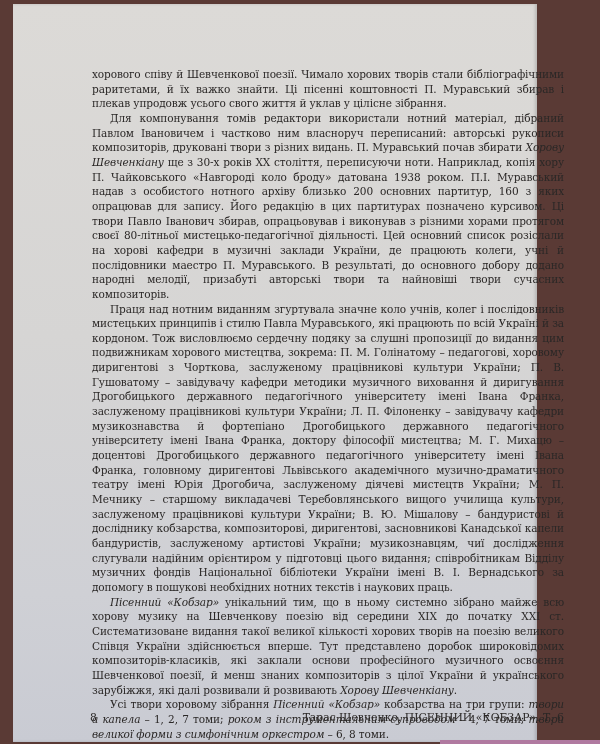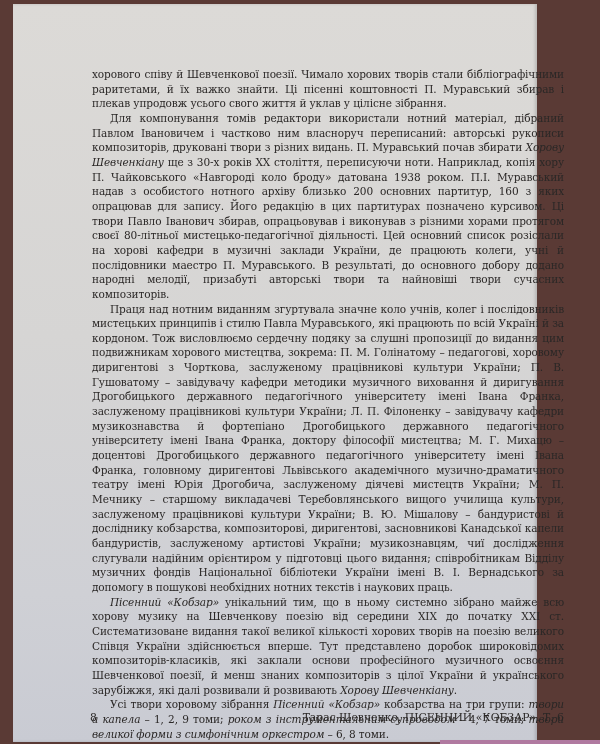--- a/index.html
+++ b/index.html
@@ -35,21 +35,21 @@
 </style>
 </head>
 <body>
 
 <div class="page">
   <div class="text">
     <p class="first"><span>хорового співу й Шевченкової поезії. Чимало хорових творів стали бібліографічними раритетами, й їх важко знайти. Ці пісенні коштовності П. Муравський збирав і плекав упродовж усього свого життя й уклав у цілісне зібрання.</span></p>
     <p><span>Для компонування томів редактори використали нотний матеріал, дібраний Павлом Івановичем і частково ним власноруч переписаний: авторські рукописи композиторів, друковані твори з різних видань. П. Муравський почав збирати </span><i>Хорову Шевченкіану</i><span> ще з 30-х років XX століття, переписуючи ноти. Наприклад, копія хору П. Чайковського «Навгороді коло броду» датована 1938 роком. П.І. Муравський надав з особистого нотного архіву близько 200 основних партитур, 160 з яких опрацював для запису. Його редакцію в цих партитурах позначено курсивом. Ці твори Павло Іванович збирав, опрацьовував і виконував з різними хорами протягом своєї 80-літньої мистецько-педагогічної діяльності. Цей основний список розіслали на хорові кафедри в музичні заклади України, де працюють колеги, учні й послідовники маестро П. Муравського. В результаті, до основного добору додано народні мелодії, призабуті авторські твори та найновіші твори сучасних композиторів.</span></p>
     <p><span>Праця над нотним виданням згуртувала значне коло учнів, колег і послідовників мистецьких принципів і стилю Павла Муравського, які працюють по всій Україні й за кордоном. Тож висловлюємо сердечну подяку за слушні пропозиції до видання цим подвижникам хорового мистецтва, зокрема: П. М. Голінатому – педагогові, хоровому диригентові з Чорткова, заслуженому працівникові культури України; П. В. Гушоватому – завідувачу кафедри методики музичного виховання й диригування Дрогобицького державного педагогічного університету імені Івана Франка, заслуженому працівникові культури України; Л. П. Філоненку – завідувачу кафедри музикознавства й фортепіано Дрогобицького державного педагогічного університету імені Івана Франка, доктору філософії мистецтва; М. Г. Михацю – доцентові Дрогобицького державного педагогічного університету імені Івана Франка, головному диригентові Львівського академічного музично-драматичного театру імені Юрія Дрогобича, заслуженому діячеві мистецтв України; М. П. Мечнику – старшому викладачеві Теребовлянського вищого училища культури, заслуженому працівникові культури України; В. Ю. Мішалову – бандуристові й досліднику кобзарства, композиторові, диригентові, засновникові Канадської капели бандуристів, заслуженому артистові України; музикознавцям, чиї дослідження слугували надійним орієнтиром у підготовці цього видання; співробітникам Відділу музичних фондів Національної бібліотеки України імені В. І. Вернадського за допомогу в пошукові необхідних нотних текстів і наукових праць.</span></p>
     <p><i>Пісенний «Кобзар»</i><span> унікальний тим, що в ньому системно зібрано майже всю хорову музику на Шевченкову поезію від середини XIX до початку XXI ст. Систематизоване видання такої великої кількості хорових творів на поезію великого Співця України здійснюється вперше. Тут представлено доробок широковідомих композиторів-класиків, які заклали основи професійного музичного освоєння Шевченкової поезії, й менш знаних композиторів з цілої України й українського зарубіжжя, які далі розвивали й розвивають </span><i>Хорову Шевченкіану</i><span>.</span></p>
-    <p><span>Усі твори хоровому зібрання </span><i>Пісенний «Кобзар»</i><span> кобзарства на три групи: </span><i>твори а капела</i><span> – 1, 2, 9 томи; </span><i>роком з інструментальним супроводом</i><span> – 4, 7 томи; </span><i>твори великої форми з симфонічним оркестром</i><span> – 6, 8 томи.</span></p>
+    <p><span>Усі твори хоровому зібрання </span><i>Пісенний «Кобзар»</i><span> кобзарства на три групи: </span><i>твори а капела</i><span> – 1, 2, 7 томи; </span><i>роком з інструментальним супроводом</i><span> – 4, 7 томи; </span><i>твори великої форми з симфонічним оркестром</i><span> – 6, 8 томи.</span></p>
     <p><span>Четвертим томом розпочинаємо видання </span><i>творів з інструментальним супроводом</i></p>
   </div>
   <div class="footer">
     <span class="num">8</span>
     <span class="title">Тарас Шевченко. ПІСЕННИЙ «КОБЗАР». Т. 6</span>
   </div>
 </div>
 <div class="bottom-strip"></div>
 
 </body></html>

